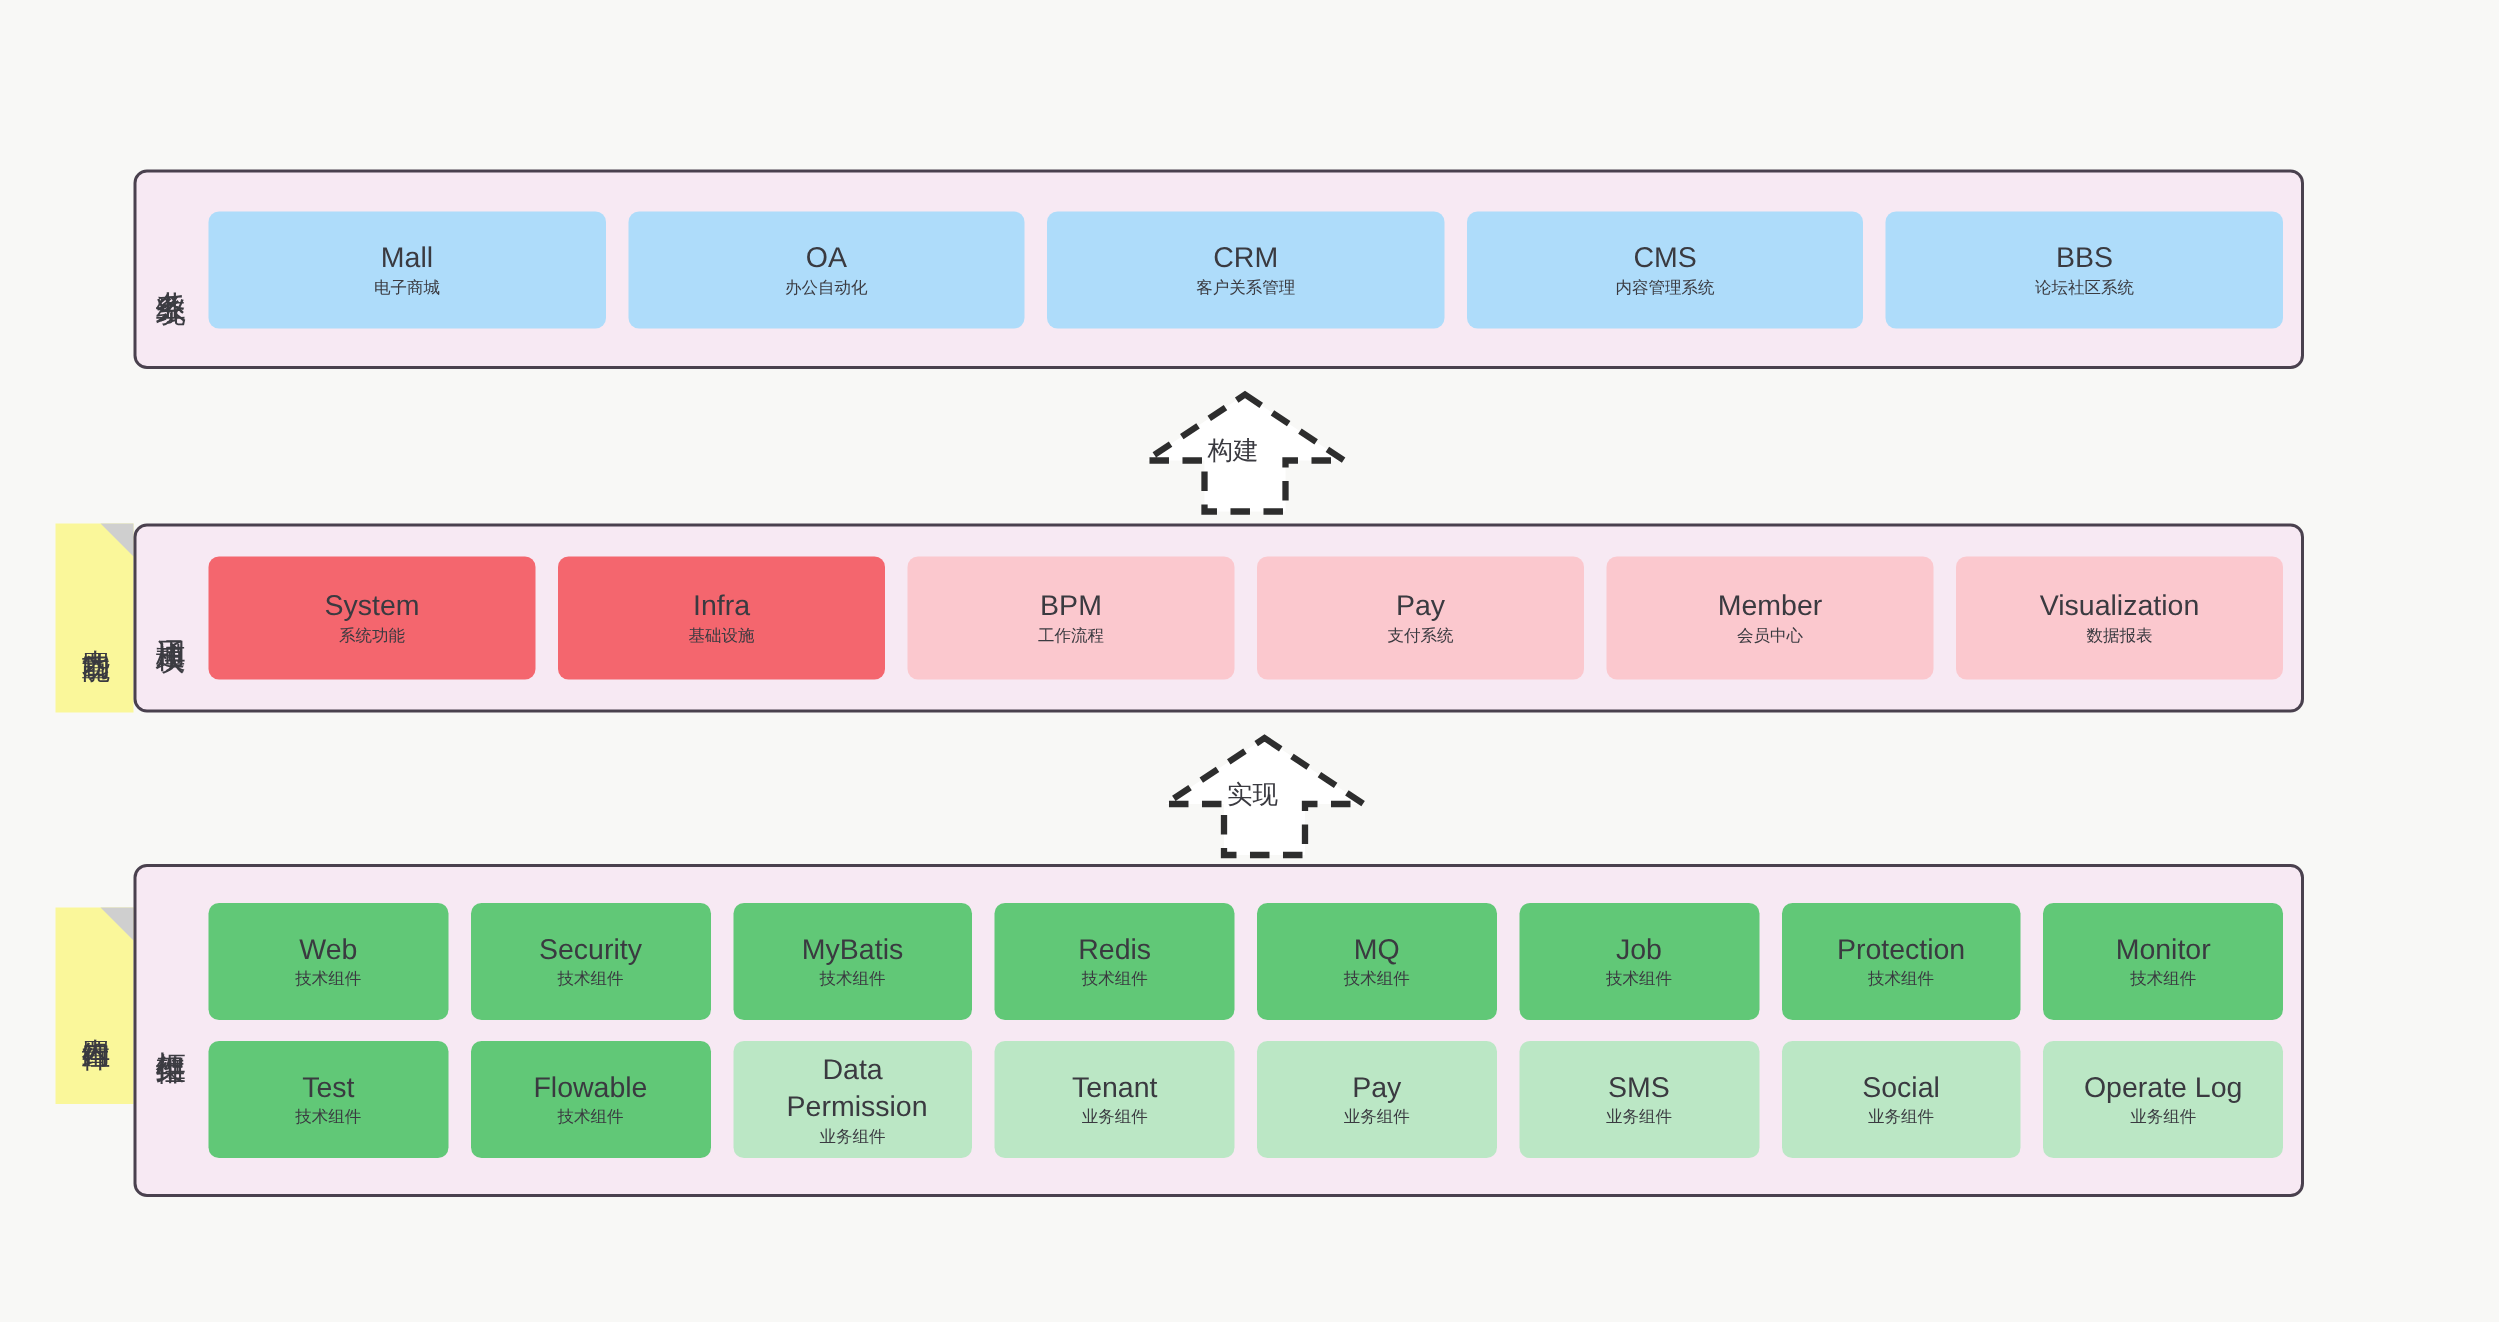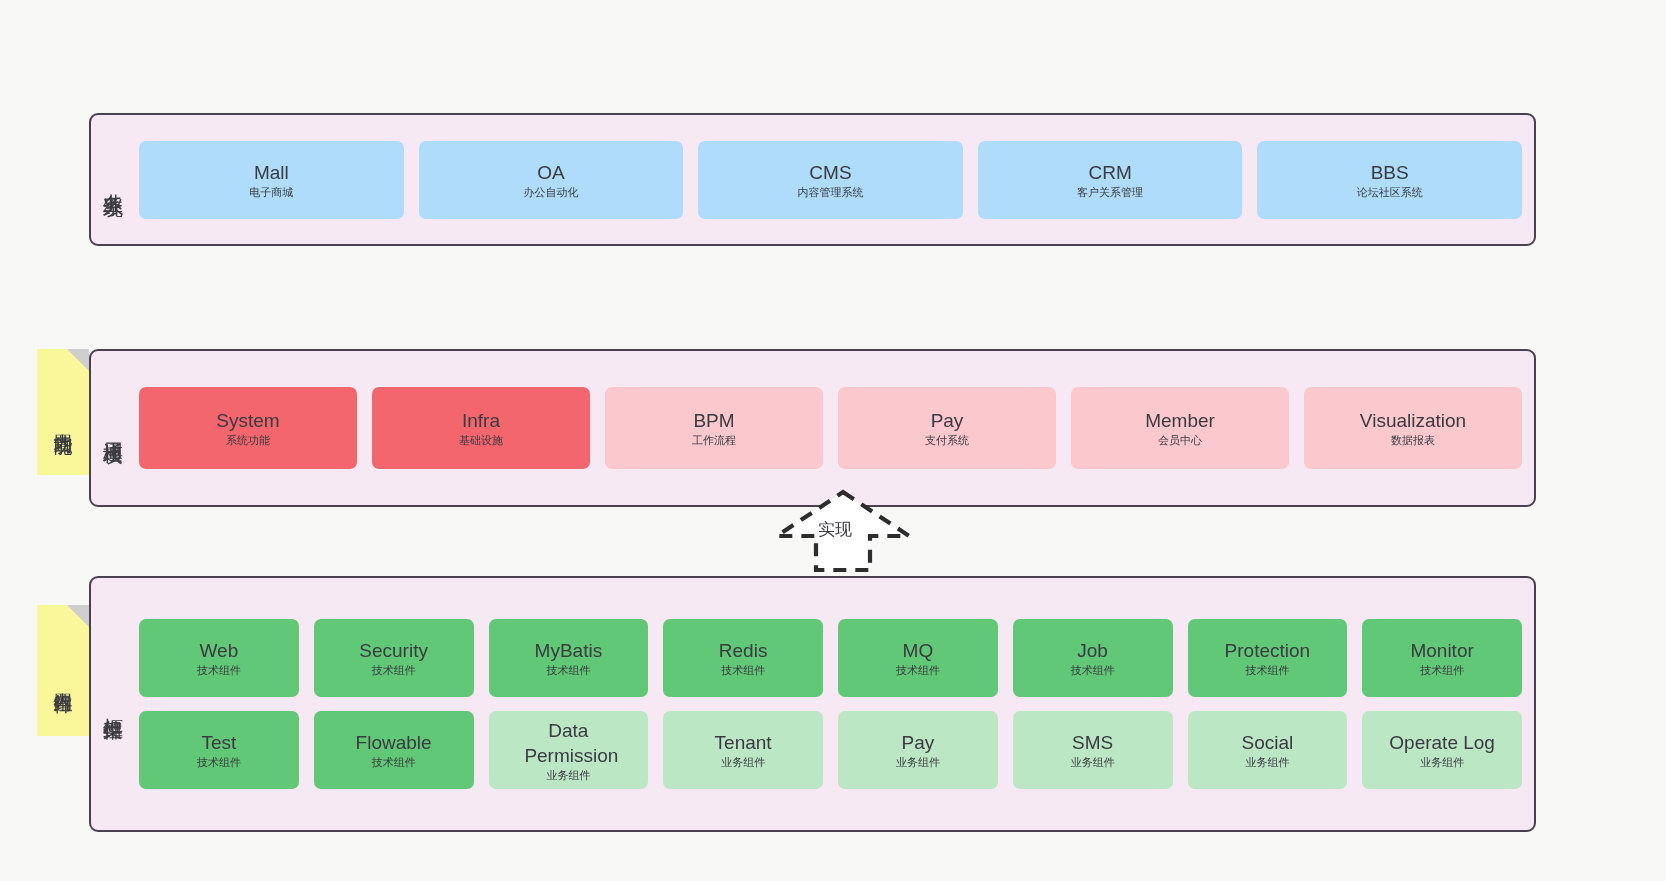--- a/index.html
+++ b/index.html
@@ -131,42 +131,48 @@
       <div class="row">
         <div class="card blue">
           <span class="en">Mall</span>
           <span class="cn">电子商城</span>
         </div>
         <div class="card blue">
           <span class="en">OA</span>
           <span class="cn">办公自动化</span>
         </div>
         <div class="card blue">
+          <span class="en">CRM</span>
+          <span class="cn">客户关系管理</span>
+        </div>
+        <div class="card blue">
           <span class="en">CMS</span>
           <span class="cn">内容管理系统</span>
         </div>
         <div class="card blue">
-          <span class="en">CRM</span>
-          <span class="cn">客户关系管理</span>
-        </div>
-        <div class="card blue">
           <span class="en">BBS</span>
           <span class="cn">论坛社区系统</span>
         </div>
       </div>
     </div>
   </div>
 
+  <div class="arrow" style="left:757px;top:258px;">
+    <svg width="146" height="88" viewBox="0 0 146 88">
+      <path d="M73 5 L139 49 L100 49 L100 83 L46 83 L46 49 L7 49 Z" fill="#FFFFFF" stroke="#2D2D2D" stroke-width="4.2" stroke-dasharray="13 9" stroke-linejoin="miter"></path>
+    </svg>
+    <div class="arrow-label" style="left:48px;top:31px;">构建</div>
+  </div>
 
   <div class="note" style="left:37px;top:349px;height:126px;">
     <span class="fold"></span>
     <span>内置功能</span>
   </div>
 
-  <div class="layer" id="layer-common" style="left:89px;top:349px;width:1447px;height:158px;">
+  <div class="layer" id="layer-common" style="left:89px;top:349px;width:1447px;height:126px;">
     <div class="layer-title">通用模块</div>
     <div class="layer-body">
       <div class="row">
         <div class="card red-strong">
           <span class="en">System</span>
           <span class="cn">系统功能</span>
         </div>
         <div class="card red-strong">
           <span class="en">Infra</span>
           <span class="cn">基础设施</span>
@@ -196,21 +202,21 @@
       <path d="M73 5 L139 49 L100 49 L100 83 L46 83 L46 49 L7 49 Z" fill="#FFFFFF" stroke="#2D2D2D" stroke-width="4.2" stroke-dasharray="13 9" stroke-linejoin="miter"></path>
     </svg>
     <div class="arrow-label" style="left:48px;top:31px;">实现</div>
   </div>
 
   <div class="note" style="left:37px;top:605px;height:131px;">
     <span class="fold"></span>
     <span>内置组件</span>
   </div>
 
-  <div class="layer" id="layer-framework" style="left:89px;top:576px;width:1447px;height:256px;">
+  <div class="layer" id="layer-framework" style="left:89px;top:576px;width:1447px;height:222px;">
     <div class="layer-title">框架组件</div>
     <div class="layer-body">
       <div class="rows">
 
         <div class="row">
           <div class="card green-strong">
             <span class="en">Web</span>
             <span class="cn">技术组件</span>
           </div>
           <div class="card green-strong">

